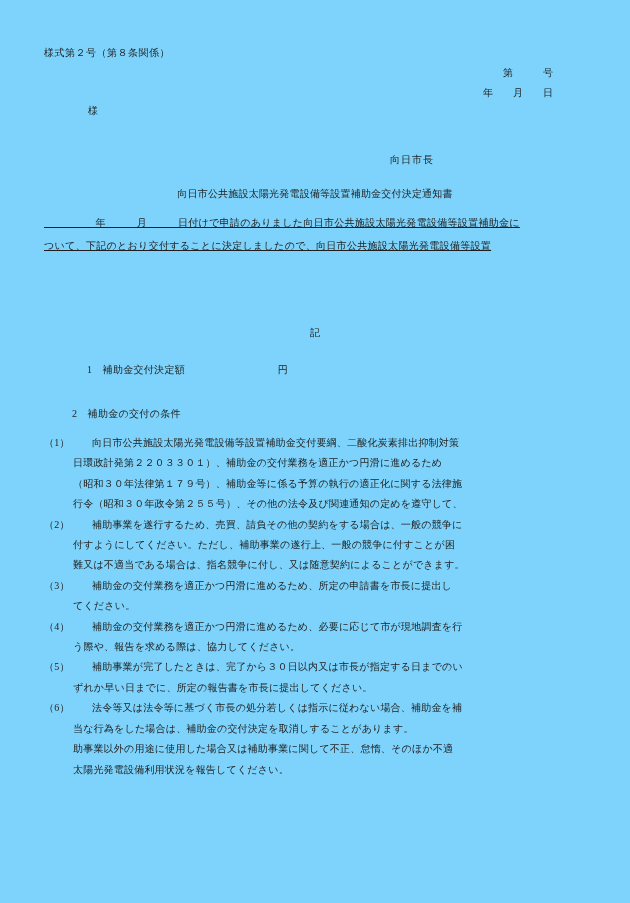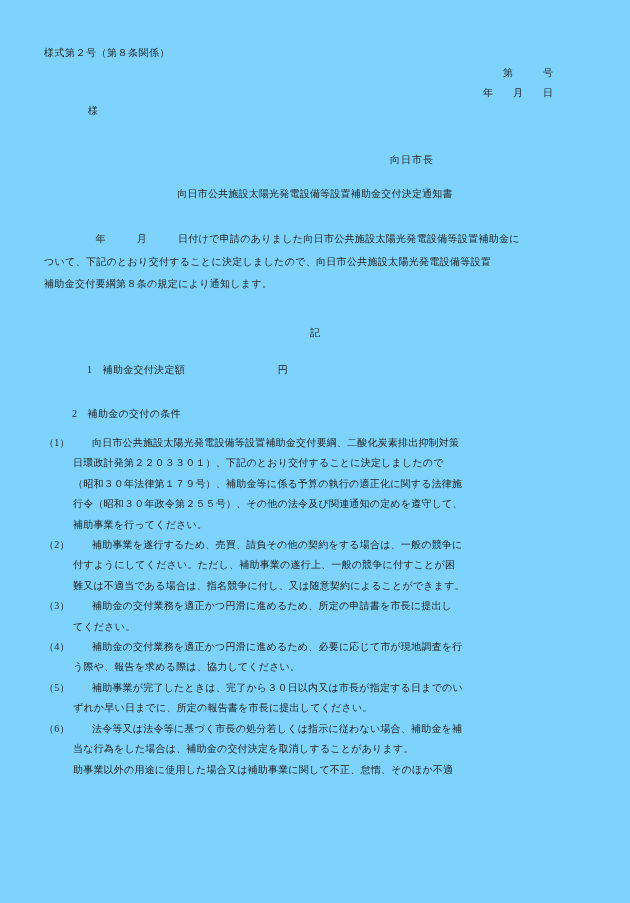--- a/index.html
+++ b/index.html
@@ -22,21 +22,21 @@
   .center{left:0;width:630px;text-align:center;}
   .right{left:0;width:594px;text-align:right;padding-right:41px;box-sizing:border-box;}
 
   .form-label{top:46px;left:44px;letter-spacing:0.5px;}
   .doc-no{top:66px;}
   .issue-date{top:86px;}
   .addressee{top:104px;left:88px;}
   .sender{top:153px;left:390px;letter-spacing:1px;}
   .doc-title{top:187px;letter-spacing:0.2px;}
 
-  .para{top:228px;left:44px;width:560px;}
+  .para{top:212px;left:44px;width:560px;text-decoration:underline;}
   .para .pline{line-height:22.5px;white-space:pre;letter-spacing:0.3px;}
 
   .ki{top:326px;}
 
   .item1{top:363px;left:72px;letter-spacing:0.3px;margin-left:15px;}
   .item2{top:407px;left:72px;letter-spacing:0.3px;}
 
   .conditions{top:433px;left:0;width:630px;}
   .cond .line{line-height:20.4px;white-space:nowrap;letter-spacing:0.2px;}
   .cond .first{padding-left:44px;font-family:Liberation Serif, serif;}
@@ -55,36 +55,34 @@
 
   <div class="abs addressee">様</div>
 
   <div class="abs sender">向日市長</div>
 
   <div class="abs center doc-title">向日市公共施設太陽光発電設備等設置補助金交付決定通知書</div>
 
   <div class="abs para">
     <div class="pline">　　　　　年　　　月　　　日付けで申請のありました向日市公共施設太陽光発電設備等設置補助金に</div>
     <div class="pline">ついて、下記のとおり交付することに決定しましたので、向日市公共施設太陽光発電設備等設置</div>
-    <div class="pline">補助金交付要綱第８条の規定により通知します。</div>
   </div>
 
   <div class="abs center ki">記</div>
 
   <div class="abs item1">1　補助金交付決定額　　　　　　　　　円</div>
   <div class="abs item2">2　補助金の交付の条件</div>
 
   <div class="abs conditions">
 
     <div class="cond">
       <div class="line first"><span class="marker">（1）</span><span>向日市公共施設太陽光発電設備等設置補助金交付要綱、二酸化炭素排出抑制対策</span></div>
-      <div class="line cont">日環政計発第２２０３３０１）、下記のとおり交付することに決定しましたので</div>
+      <div class="line cont">日環政計発第２２０３３０１）、補助金の交付業務を適正かつ円滑に進めるため</div>
       <div class="line cont">（昭和３０年法律第１７９号）、補助金等に係る予算の執行の適正化に関する法律施</div>
       <div class="line cont">行令（昭和３０年政令第２５５号）、その他の法令及び関連通知の定めを遵守して、</div>
-      <div class="line cont">補助事業を行ってください。</div>
     </div>
 
     <div class="cond">
       <div class="line first"><span class="marker">（2）</span><span>補助事業を遂行するため、売買、請負その他の契約をする場合は、一般の競争に</span></div>
       <div class="line cont">付すようにしてください。ただし、補助事業の遂行上、一般の競争に付すことが困</div>
       <div class="line cont">難又は不適当である場合は、指名競争に付し、又は随意契約によることができます。</div>
     </div>
 
     <div class="cond">
       <div class="line first"><span class="marker">（3）</span><span>補助金の交付業務を適正かつ円滑に進めるため、所定の申請書を市長に提出し</span></div>
@@ -101,17 +99,18 @@
       <div class="line cont">ずれか早い日までに、所定の報告書を市長に提出してください。</div>
     </div>
 
     <div class="cond">
       <div class="line first"><span class="marker">（6）</span><span>法令等又は法令等に基づく市長の処分若しくは指示に従わない場合、補助金を補</span></div>
       <div class="line cont">当な行為をした場合は、補助金の交付決定を取消しすることがあります。</div>
       <div class="line cont">助事業以外の用途に使用した場合又は補助事業に関して不正、怠惰、そのほか不適</div>
     </div>
 
     <div class="cond">
+      <div class="line cont">太陽光発電設備利用状況を報告してください。</div>
     </div>
 
   </div>
 
 </div>
 
 </body></html>

